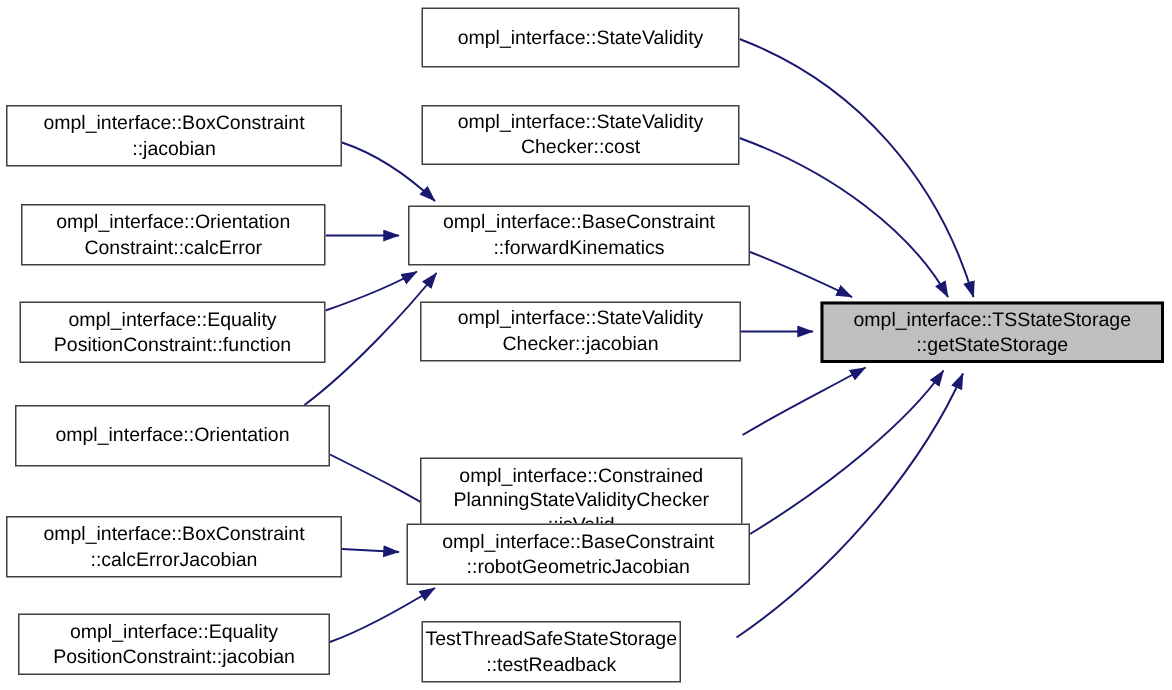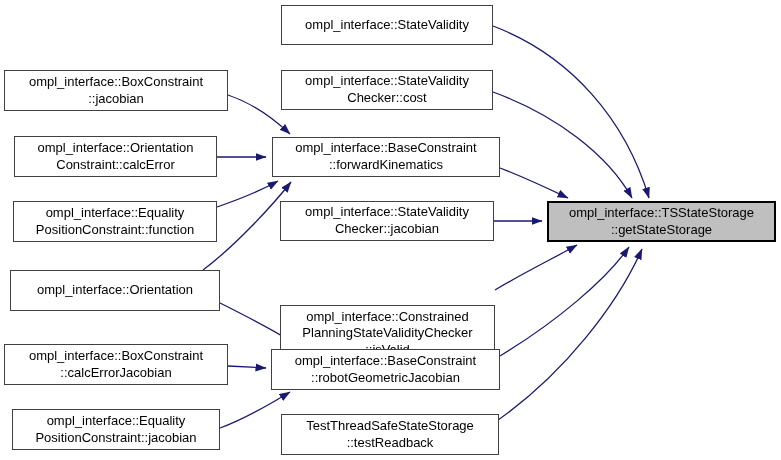--- a/index.html
+++ b/index.html
@@ -106,21 +106,21 @@
       </div>
       <div class="node" style="left: 280px; top: 267px; width: 215px; height: 57px; margin-top: 38px;">
         <span>ompl_interface::Constrained</span>
         <span>PlanningStateValidityChecker</span>
         <span>::isValid</span>
       </div>
       <div class="node" style="left: 271px; top: 349px; width: 229px; height: 41px;">
         <span>ompl_interface::BaseConstraint</span>
         <span>::robotGeometricJacobian</span>
       </div>
-      <div class="node" style="left: 281px; top: 414px; width: 218px; height: 41px;">
+      <div class="node" style="left: 281px; top: 414px; width: 173px; height: 41px;">
         <span>TestThreadSafeStateStorage</span>
         <span>::testReadback</span>
       </div>
       <div class="node highlight" style="left: 547px; top: 201px; width: 229px; height: 41px;">
         <span>ompl_interface::TSStateStorage</span>
         <span>::getStateStorage</span>
       </div>
     </div>
 </div>
 

